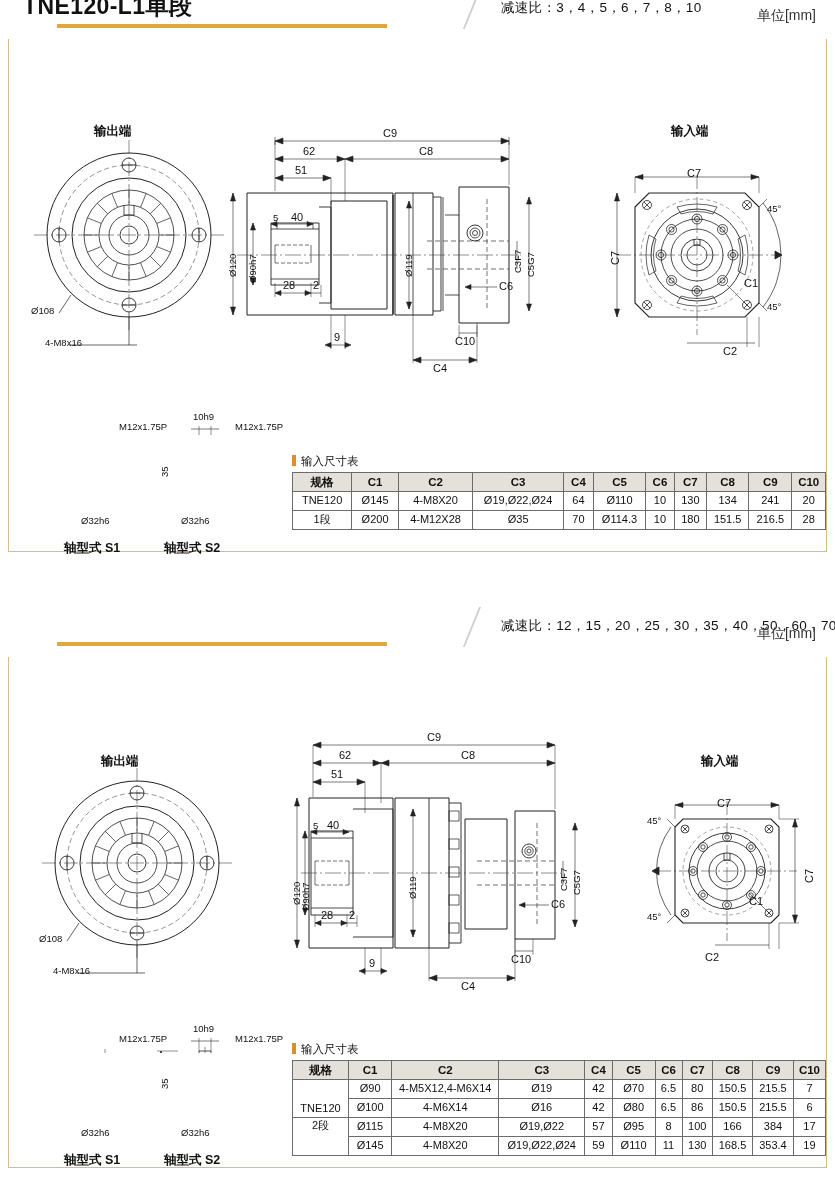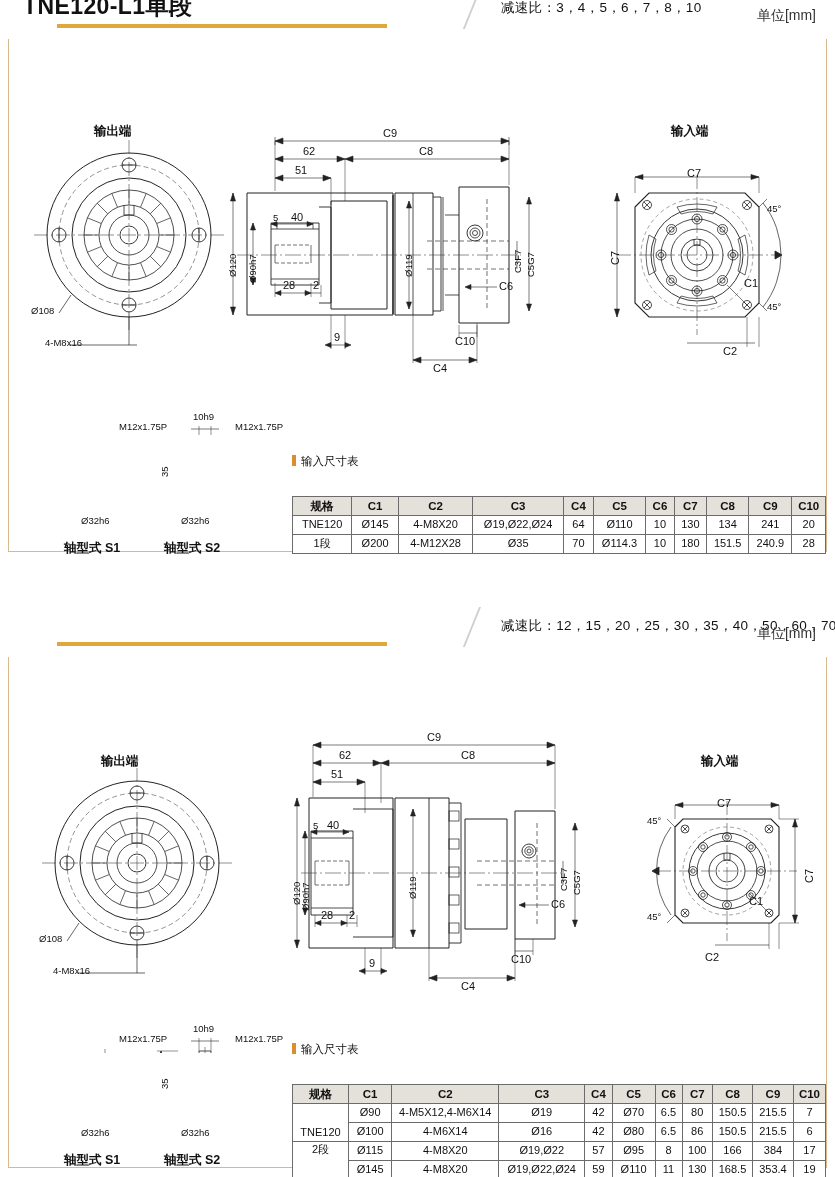--- a/index.html
+++ b/index.html
@@ -42,21 +42,20 @@
   .lbl.cn{font-size:12.5px;font-weight:bold;}
   .lbl.vert{transform:rotate(-90deg);transform-origin:left top;}
 
   
   .tbl-cap{position:absolute;font-size:11.5px;font-weight:normal;color:#111;white-space:nowrap;}
   .tbl-cap .mk{display:inline-block;width:4px;height:11px;background:#d98f2e;margin-right:5px;vertical-align:-1px;}
   table.dim{
     position:absolute;border-collapse:collapse;
     font-size:11px;font-family:"Liberation Sans",sans-serif;
     background:#1d4ed8;
-    margin-top:24px;
   }
   table.dim th,table.dim td{
     border:1px solid #6b6b6b;
     padding:1px 3px;text-align:center;white-space:nowrap;
     line-height:1.25;height:16px;
   }
   table.dim th{background:#e4e0da;font-weight:bold;font-size:11.5px;}
   table.dim td{background:#fff;}
   table.dim td.spec{font-size:11px;}
 </style>
@@ -412,21 +411,21 @@
         <tr>
           <td class="spec">1段</td>
           <td>Ø200</td>
           <td>4-M12X28</td>
           <td>Ø35</td>
           <td>70</td>
           <td>Ø114.3</td>
           <td>10</td>
           <td>180</td>
           <td>151.5</td>
-          <td>240.9</td>
+          <td>216.5</td>
           <td>28</td>
         </tr>
       </tbody>
     </table>
   </div>
 
   <div class="section" id="section-2">
 
     <div class="banner">
       <div class="banner-underline"></div>

